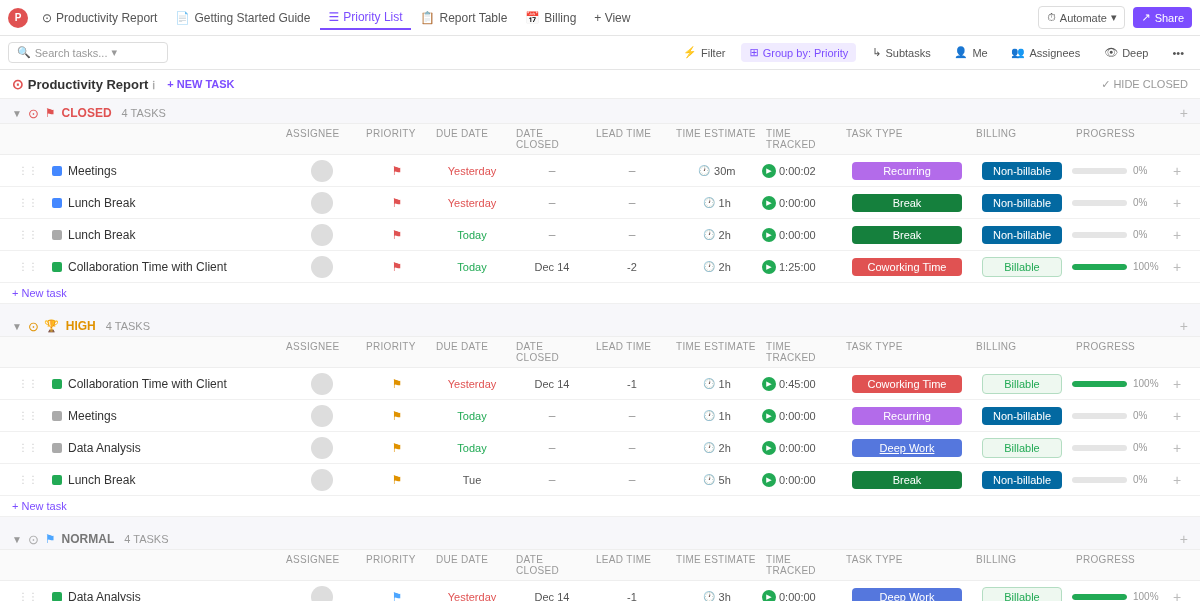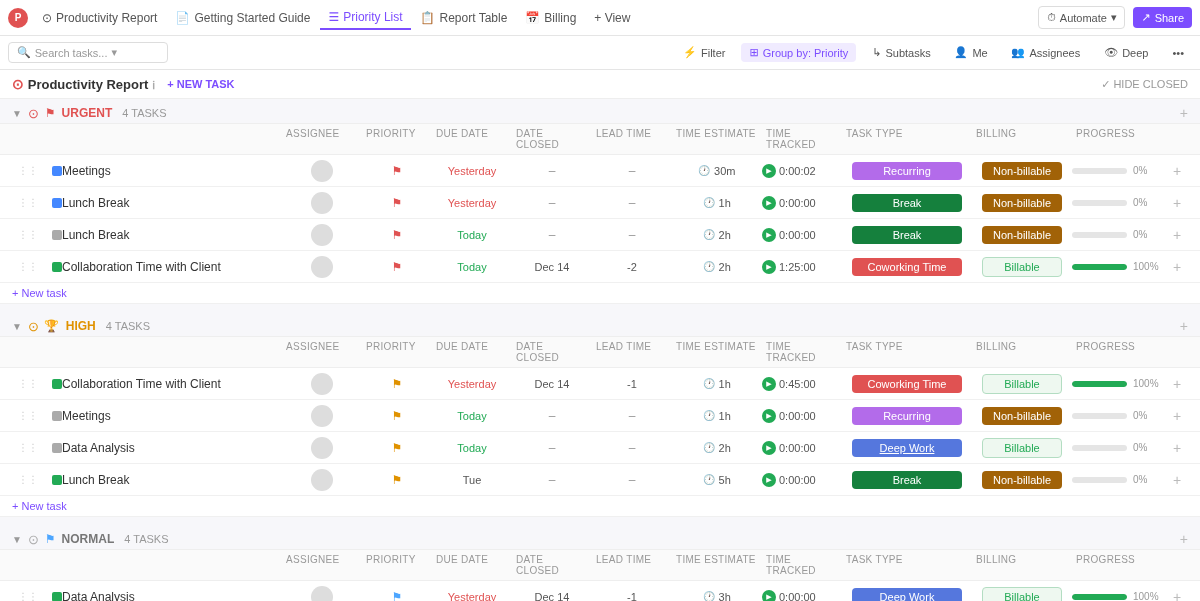--- a/index.html
+++ b/index.html
@@ -23,21 +23,21 @@
     .group-by { display: flex; align-items: center; gap: 4px; padding: 3px 8px; font-size: 11px; color: #7c4dff; cursor: pointer; border-radius: 4px; background: #f0ebff; }
 
     
     .main { background: #f7f7fa; min-height: calc(601px - 70px); }
     .task-count { font-size: 11px; color: #999; font-weight: 400; margin-left: 4px; }
     .col-header { font-size: 10px; color: #999; text-transform: uppercase; letter-spacing: 0.3px; padding: 2px 4px; }
 
     .task-row { display: grid; grid-template-columns: 40px 1fr 80px 70px 80px 80px 80px 90px 80px 130px 100px 90px 30px; align-items: center; padding: 2px 8px; background: #fff; border-bottom: 1px solid #f0f0f0; min-height: 32px; }
 
     .task-color { width: 10px; height: 10px; border-radius: 2px; flex-shrink: 0; }
-    .task-name-cell { display: flex; align-items: center; padding: 4px; }
+    .task-name-cell { display: flex; align-items: center; gap: 6px; padding: 4px; }
 
     .assignee-cell { display: flex; align-items: center; justify-content: center; }
     .avatar { width: 22px; height: 22px; border-radius: 50%; background: #ddd; display: flex; align-items: center; justify-content: center; font-size: 9px; color: #666; }
     .priority-cell { display: flex; align-items: center; justify-content: center; }
     .priority-flag { color: #e05252; font-size: 12px; }
     .priority-flag-yellow { color: #e09200; font-size: 12px; }
     .priority-flag-blue { color: #4da6ff; font-size: 12px; }
 
     .date-cell { font-size: 11px; text-align: center; }
     .date-red { color: #e05252; }
@@ -51,21 +51,21 @@
 
     .task-type-cell { display: flex; align-items: center; justify-content: center; }
     .task-type-badge { padding: 3px 10px; border-radius: 4px; font-size: 11px; color: #fff; font-weight: 500; text-align: center; min-width: 110px; }
     .type-recurring { background: #b36bea; }
     .type-break { background: #15803d; }
     .type-coworking { background: #e05252; }
     .type-deep-work { background: #5577dd; text-decoration: underline; }
 
     .billing-cell { display: flex; align-items: center; justify-content: center; }
     .billing-badge { padding: 3px 8px; border-radius: 4px; font-size: 11px; font-weight: 500; text-align: center; min-width: 80px; }
-    .billing-non { background: #a16207; color: #fff; }
+    .billing-non { background: #0369a1; color: #fff; }
 
     .progress-cell { display: flex; align-items: center; gap: 6px; }
     .progress-bar-bg { width: 55px; height: 6px; background: #e5e5e5; border-radius: 3px; overflow: hidden; }
     .progress-bar-fill { height: 100%; background: #22aa55; border-radius: 3px; }
     .progress-pct { font-size: 10px; color: #999; width: 24px; }
 
     .add-col { display: flex; align-items: center; justify-content: center; color: #bbb; cursor: pointer; font-size: 14px; }
 
     .new-task-row { padding: 4px 12px; font-size: 11px; color: #7c4dff; cursor: pointer; background: #fff; border-bottom: 1px solid #f0f0f0; }
 
@@ -175,21 +175,21 @@
       <span>✓</span>
       <span>HIDE CLOSED</span>
     </div>
   </div>
 
   <div>
     <div class="section-row">
       <span class="chevron">▼</span>
       <span style="color:#e05252; font-size:13px;">⊙</span>
       <span style="color:#e05252; font-size:12px;">⚑</span>
-      <span class="section-label-urgent">URGENT</span>
+      <span class="section-label-urgent">CLOSED</span>
       <span class="task-count">4 TASKS</span>
       <div style="margin-left:auto; display:flex; gap:4px; align-items:center;">
         <span style="font-size:14px; color:#bbb; cursor:pointer;">+</span>
       </div>
     </div>
 
     <div class="col-header-row">
       <div class="col-header"></div>
       <div class="col-header"></div>
       <div class="col-header">ASSIGNEE</div>

